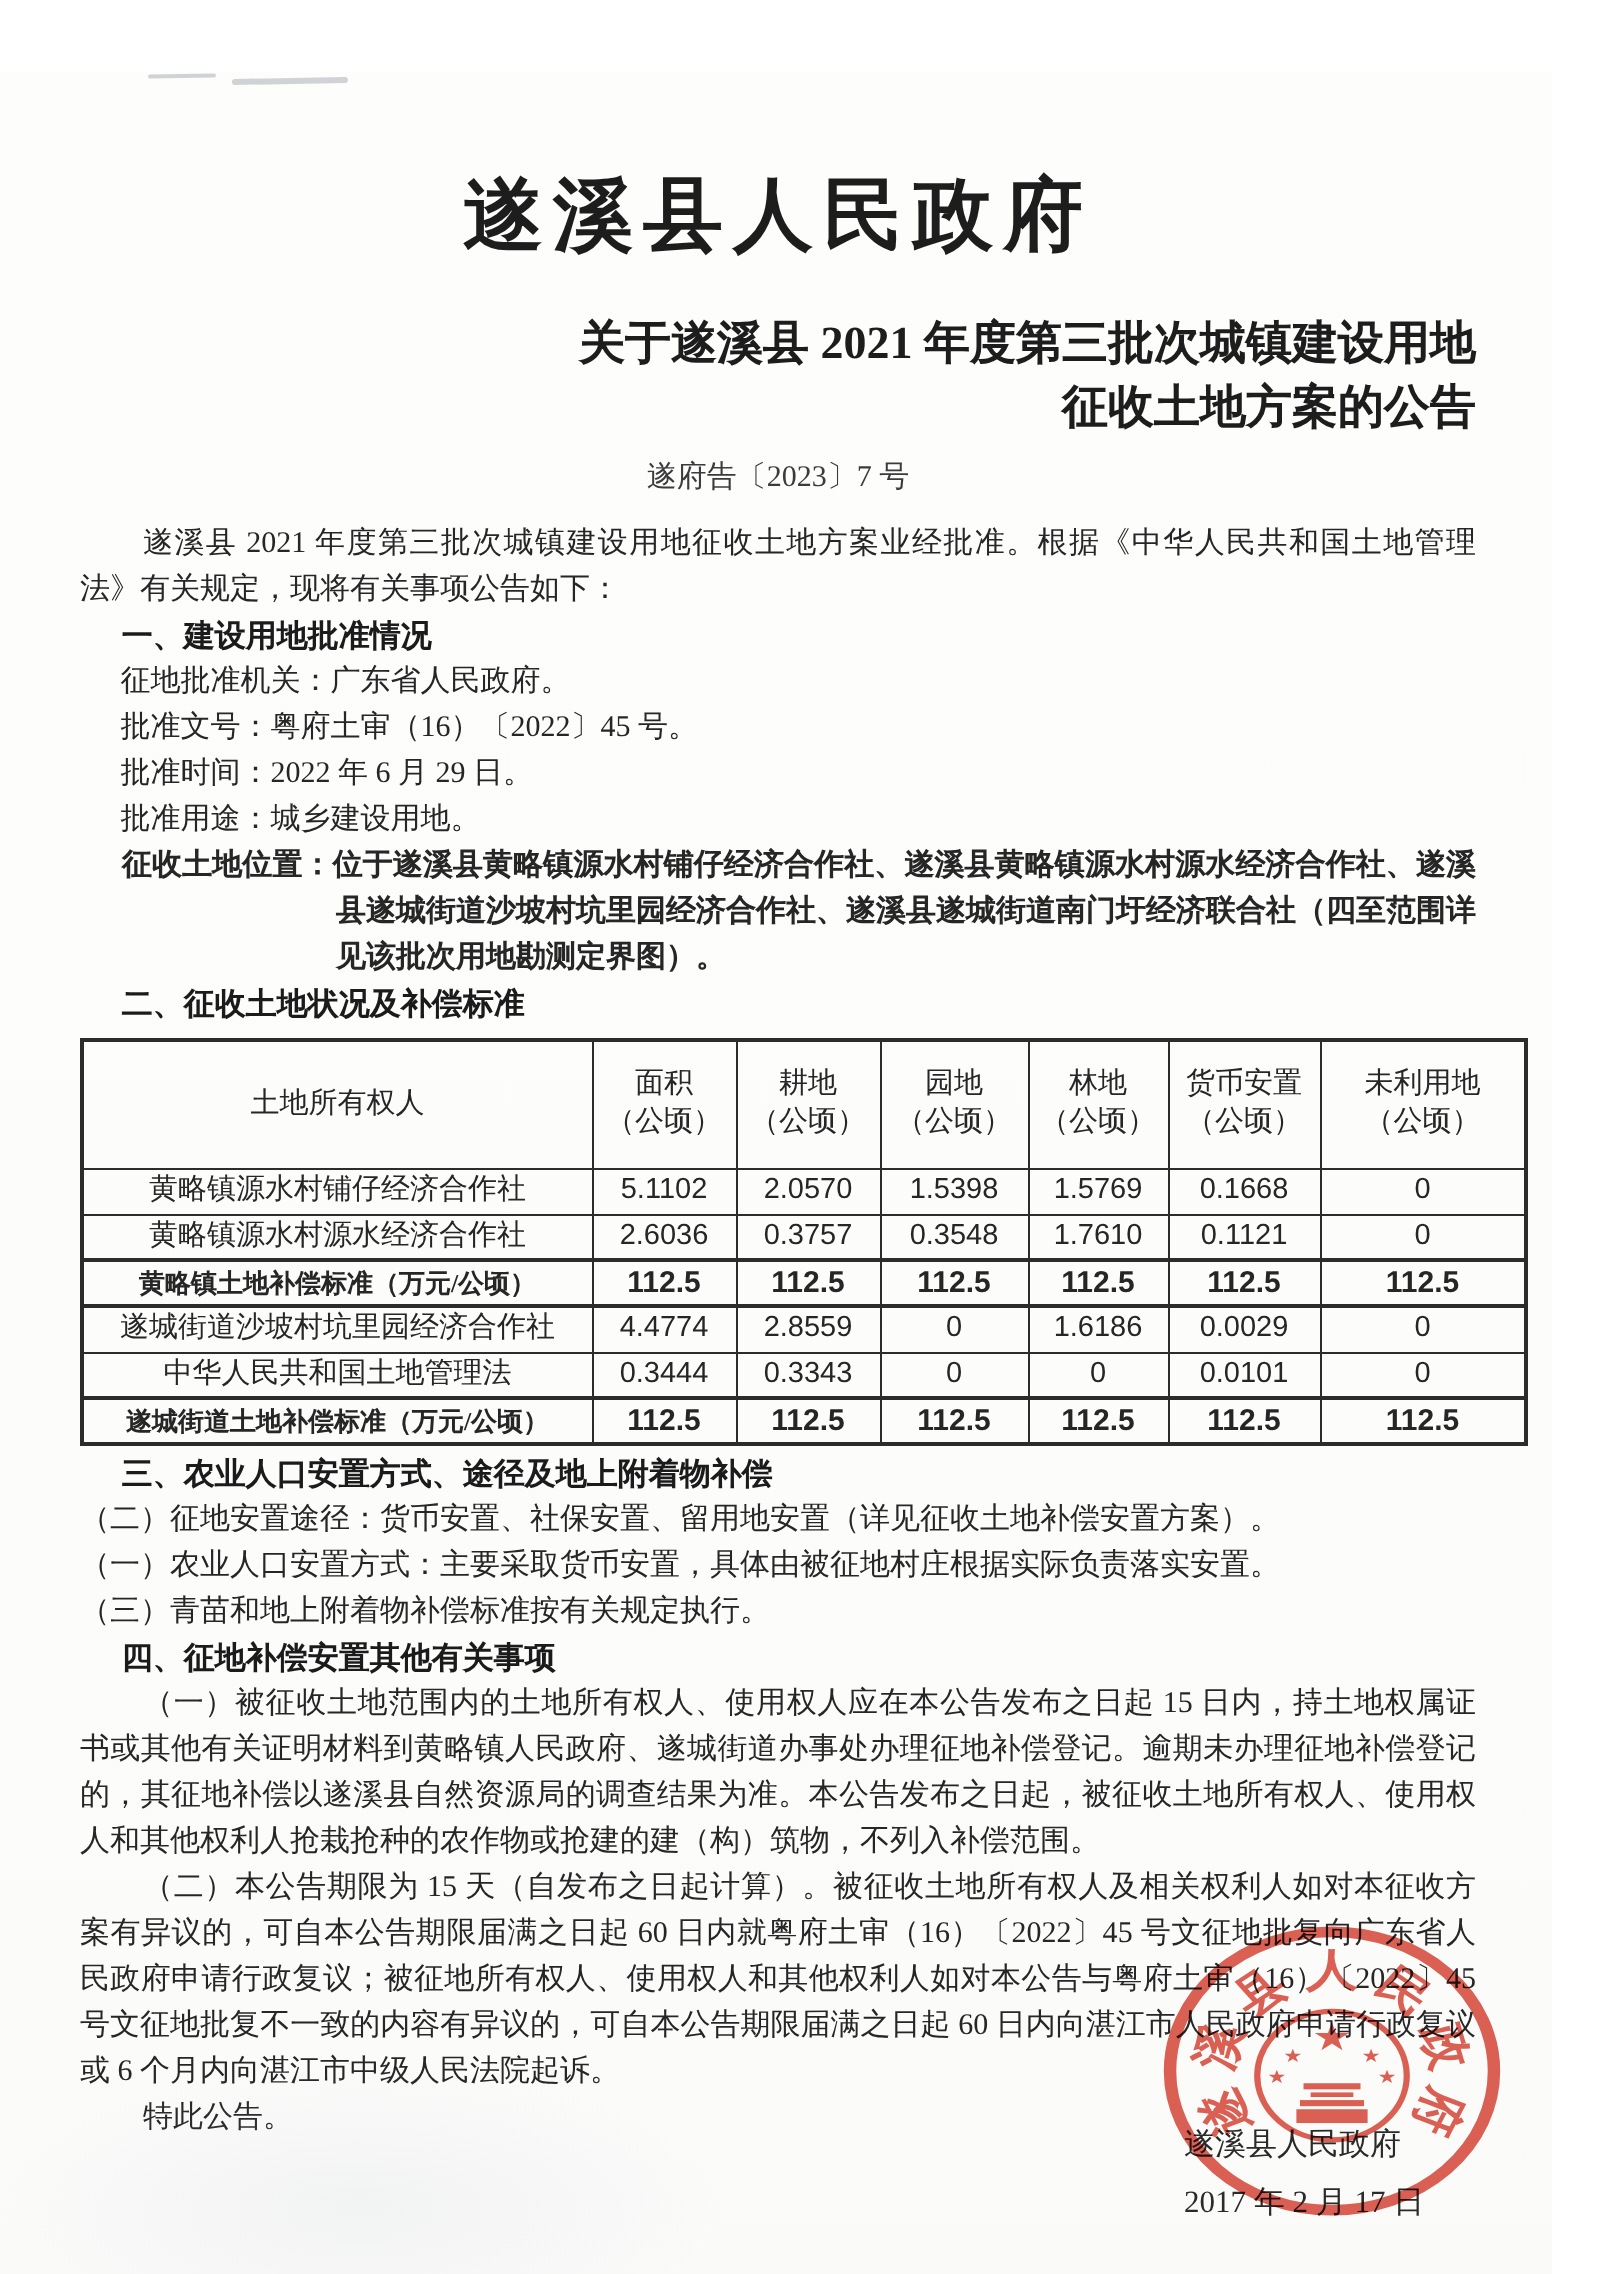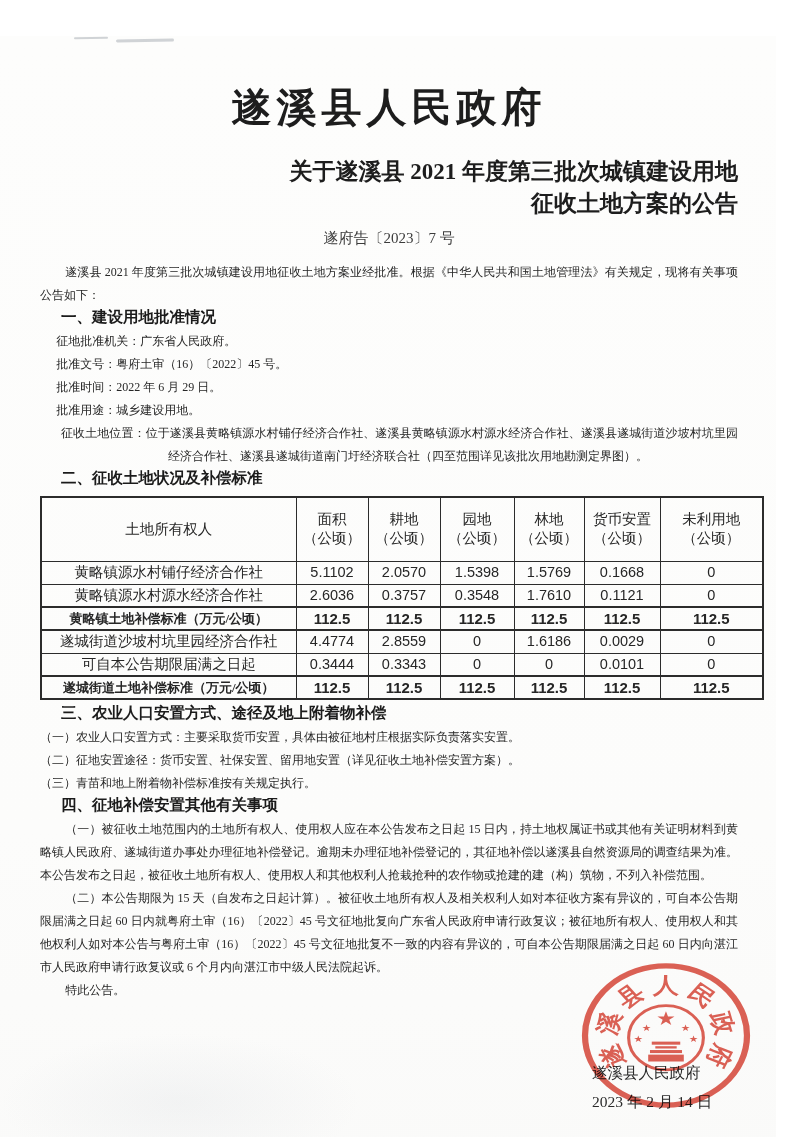--- a/index.html
+++ b/index.html
@@ -13,30 +13,30 @@
   .content{padding:28px 38px 0 40px;}
   .title{
     margin:16px 0 0;text-align:center;
     font-size:40px;font-weight:bold;letter-spacing:5px;color:#1d1d1d;
   }
   .subtitle{
     margin-top:21px;text-align:right;
     font-size:23px;font-weight:bold;line-height:32px;color:#1d1d1d;
   }
   .docnum{margin-top:9px;text-align:center;font-size:15px;color:#3b3b3b;}
-  .bt{font-size:12px;line-height:23px;text-align:justify;margin:0;}
+  .bt{font-size:15px;line-height:23px;text-align:justify;margin:0;}
   .ind1{text-indent:1.35em;}
   .ind2{text-indent:2.1em;}
   .h-sec{
     font-weight:bold;color:#1b1b1b;
-    font-family:Liberation Mono, monospace;
+    font-family:Liberation Serif, serif;
     font-size:15.5px;line-height:23px;text-indent:1.35em;margin:0;
   }
   .mt{margin-top:13px;}
-  .loc{padding-left:128px;text-indent:-107px;}
+  .loc{padding-left:128px;text-indent:-107px;font-weight:bold;}
   
   table.comp{
     width:722px;border-collapse:collapse;margin:5px 0 3px;
     border:2px solid #2c2c2c;table-layout:fixed;
   }
   table.comp th,table.comp td{
     border:1px solid #2c2c2c;text-align:center;vertical-align:middle;
     padding:0 2px;font-weight:normal;font-size:14.5px;line-height:19px;
   }
   thead tr{height:64px;}
@@ -160,55 +160,55 @@
         <tr>
           <td>遂城街道沙坡村坑里园经济合作社</td>
           <td class="val">4.4774</td>
           <td class="val">2.8559</td>
           <td class="val">0</td>
           <td class="val">1.6186</td>
           <td class="val">0.0029</td>
           <td class="val">0</td>
         </tr>
         <tr>
-          <td>可自本公告期限届满之日起</td>
+          <td>中华人民共和国土地管理法</td>
           <td class="val">0.3444</td>
           <td class="val">0.3343</td>
           <td class="val">0</td>
           <td class="val">0</td>
           <td class="val">0.0101</td>
           <td class="val">0</td>
         </tr>
         <tr class="row-em">
           <td>遂城街道土地补偿标准（万元/公顷）</td>
           <td class="val">112.5</td>
           <td class="val">112.5</td>
           <td class="val">112.5</td>
           <td class="val">112.5</td>
           <td class="val">112.5</td>
           <td class="val">112.5</td>
         </tr>
       </tbody>
     </table>
 
     <p class="h-sec">三、农业人口安置方式、途径及地上附着物补偿</p>
+    <p class="bt">（二）征地安置途径：货币安置、社保安置、留用地安置（详见征收土地补偿安置方案）。</p>
     <p class="bt">（一）农业人口安置方式：主要采取货币安置，具体由被征地村庄根据实际负责落实安置。</p>
-    <p class="bt">（二）征地安置途径：货币安置、社保安置、留用地安置（详见征收土地补偿安置方案）。</p>
     <p class="bt">（三）青苗和地上附着物补偿标准按有关规定执行。</p>
 
     <p class="h-sec">四、征地补偿安置其他有关事项</p>
     <p class="bt ind2">（一）被征收土地范围内的土地所有权人、使用权人应在本公告发布之日起 15 日内，持土地权属证书或其他有关证明材料到黄略镇人民政府、遂城街道办事处办理征地补偿登记。逾期未办理征地补偿登记的，其征地补偿以遂溪县自然资源局的调查结果为准。本公告发布之日起，被征收土地所有权人、使用权人和其他权利人抢栽抢种的农作物或抢建的建（构）筑物，不列入补偿范围。</p>
     <p class="bt ind2">（二）本公告期限为 15 天（自发布之日起计算）。被征收土地所有权人及相关权利人如对本征收方案有异议的，可自本公告期限届满之日起 60 日内就粤府土审（16）〔2022〕45 号文征地批复向广东省人民政府申请行政复议；被征地所有权人、使用权人和其他权利人如对本公告与粤府土审（16）〔2022〕45 号文征地批复不一致的内容有异议的，可自本公告期限届满之日起 60 日内向湛江市人民政府申请行政复议或 6 个月内向湛江市中级人民法院起诉。</p>
     <p class="bt ind2">特此公告。</p>
 
   </div>
 
   <div class="signature">
     <div>遂溪县人民政府</div>
-    <div>2023 年 2 月 14 日</div>
+    <div>2017 年 2 月 17 日</div>
   </div>
 
   <svg class="seal" viewBox="0 0 200 200" preserveAspectRatio="none" aria-hidden="true">
     <circle cx="100" cy="100" r="91" fill="none" stroke="currentColor" stroke-width="7"></circle>
     <g fill="currentColor" font-weight="bold" font-size="29" text-anchor="middle">
       <g transform="rotate(-114 100 100)">
           <text x="100" y="44">遂</text>
         </g>
       <g transform="rotate(-76 100 100)">
           <text x="100" y="44">溪</text>

